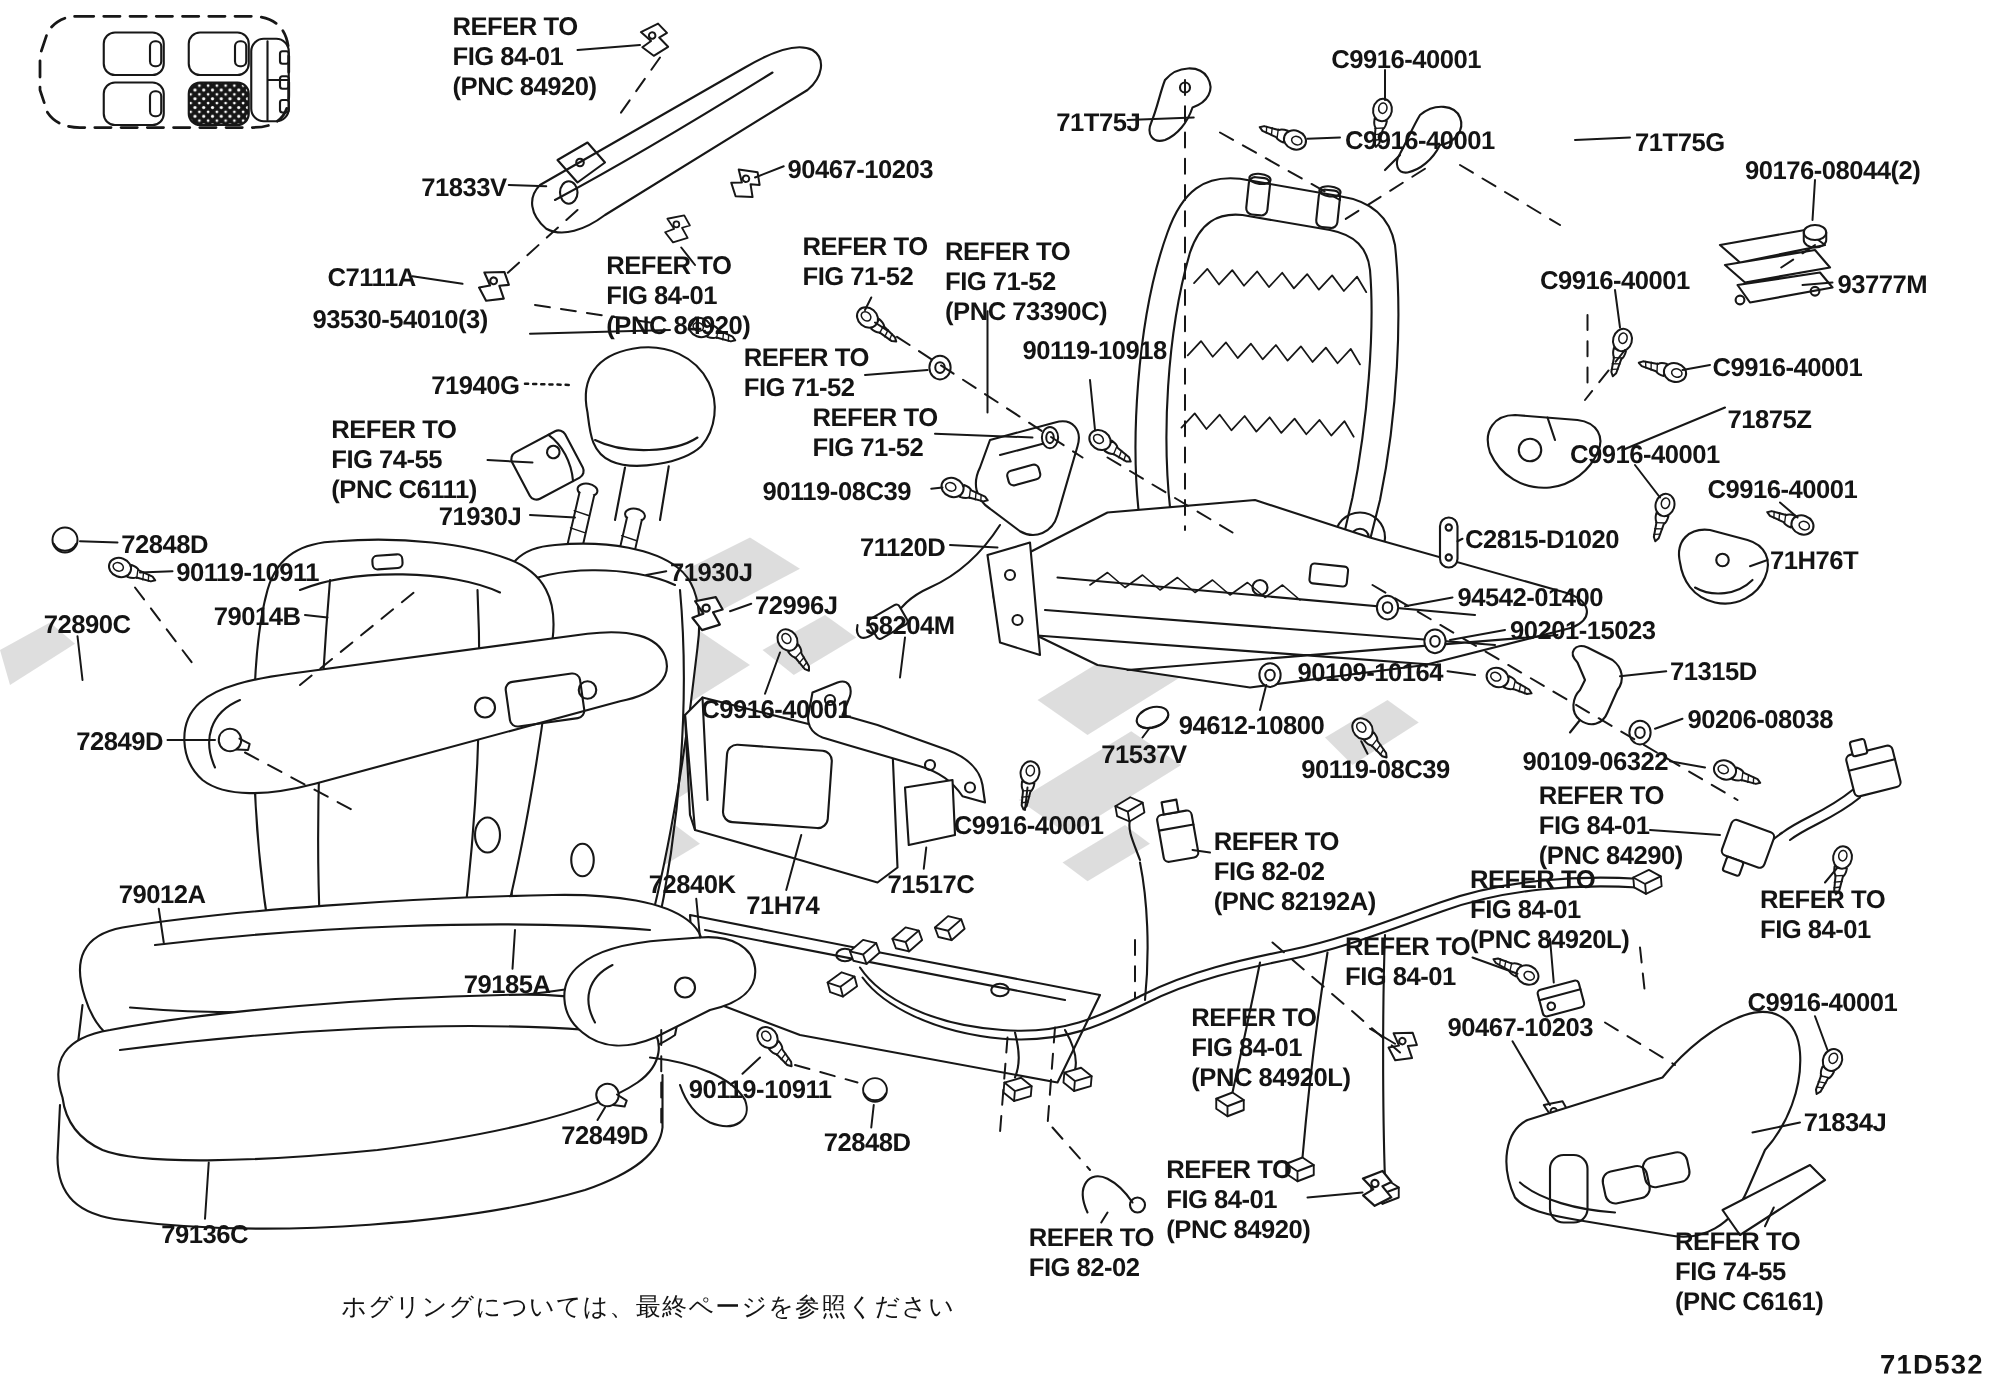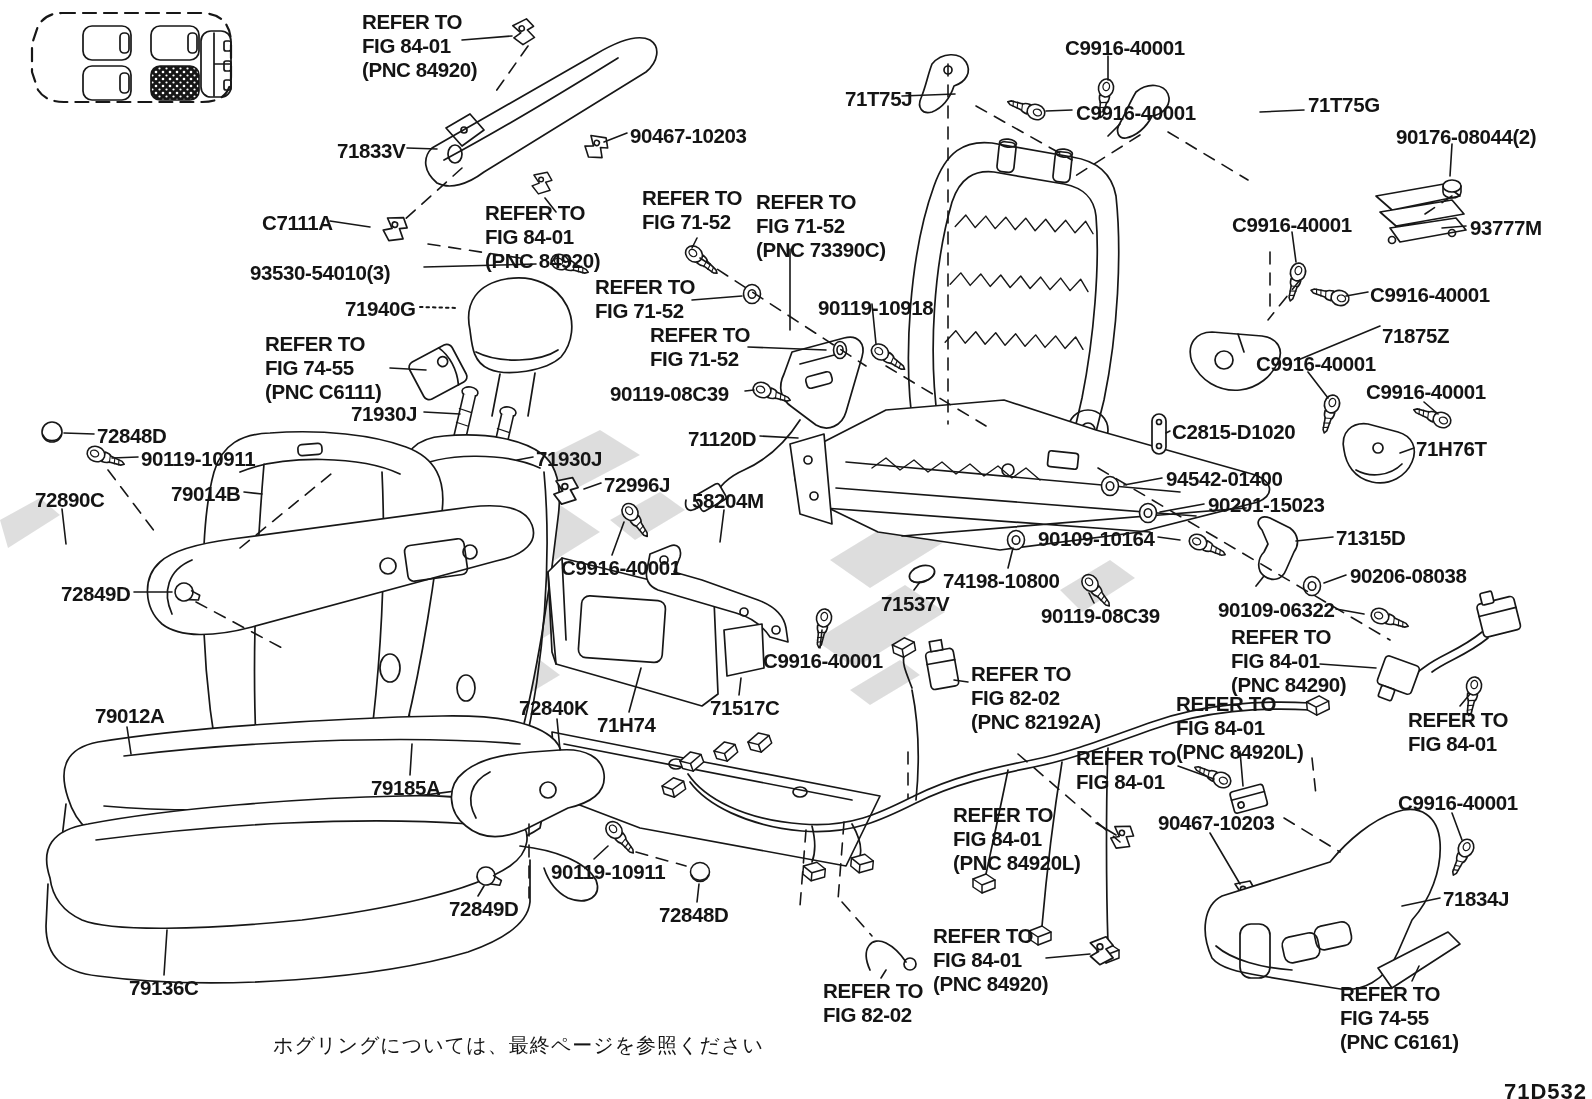--- a/index.html
+++ b/index.html
@@ -398,42 +398,42 @@
     <path d="M420,307 L458,308" stroke-dasharray="2.5 4" stroke-width="2"></path>
   </g>
 </svg>
 
   <div class="lbl" style="left:362px;top:10px">REFER TO
 FIG 84-01
 (PNC 84920)</div>
   <div class="lbl" style="left:1065px;top:36px">C9916-40001</div>
   <div class="lbl" style="left:845px;top:87px">71T75J</div>
   <div class="lbl" style="left:1076px;top:101px">C9916-40001</div>
-  <div class="lbl" style="left:1308px;top:93px">71T75G</div>
+  <div class="lbl" style="left:1308px;top:103px">71T75G</div>
   <div class="lbl" style="left:1396px;top:125px">90176-08044(2)</div>
   <div class="lbl" style="left:337px;top:139px">71833V</div>
   <div class="lbl" style="left:630px;top:124px">90467-10203</div>
   <div class="lbl" style="left:1470px;top:216px">93777M</div>
   <div class="lbl" style="left:1232px;top:213px">C9916-40001</div>
   <div class="lbl" style="left:485px;top:201px">REFER TO
 FIG 84-01
 (PNC 84920)</div>
   <div class="lbl" style="left:262px;top:211px">C7111A</div>
   <div class="lbl" style="left:642px;top:186px">REFER TO
 FIG 71-52</div>
   <div class="lbl" style="left:756px;top:190px">REFER TO
 FIG 71-52
 (PNC 73390C)</div>
-  <div class="lbl" style="left:250px;top:261px">93530-54010(3)</div>
+  <div class="lbl" style="left:250px;top:244px">93530-54010(3)</div>
   <div class="lbl" style="left:1370px;top:283px">C9916-40001</div>
   <div class="lbl" style="left:1382px;top:324px">71875Z</div>
   <div class="lbl" style="left:345px;top:297px">71940G</div>
   <div class="lbl" style="left:595px;top:275px">REFER TO
 FIG 71-52</div>
-  <div class="lbl" style="left:818px;top:296px">90119-10918</div>
+  <div class="lbl" style="left:818px;top:269px">90119-10918</div>
   <div class="lbl" style="left:265px;top:332px">REFER TO
 FIG 74-55
 (PNC C6111)</div>
   <div class="lbl" style="left:650px;top:323px">REFER TO
 FIG 71-52</div>
   <div class="lbl" style="left:1256px;top:352px">C9916-40001</div>
   <div class="lbl" style="left:1366px;top:380px">C9916-40001</div>
   <div class="lbl" style="left:610px;top:382px">90119-08C39</div>
   <div class="lbl" style="left:1172px;top:420px">C2815-D1020</div>
   <div class="lbl" style="left:688px;top:427px">71120D</div>
@@ -444,21 +444,21 @@
   <div class="lbl" style="left:536px;top:447px">71930J</div>
   <div class="lbl" style="left:604px;top:473px">72996J</div>
   <div class="lbl" style="left:171px;top:482px">79014B</div>
   <div class="lbl" style="left:692px;top:489px">58204M</div>
   <div class="lbl" style="left:35px;top:488px">72890C</div>
   <div class="lbl" style="left:1166px;top:467px">94542-01400</div>
   <div class="lbl" style="left:1208px;top:493px">90201-15023</div>
   <div class="lbl" style="left:1038px;top:527px">90109-10164</div>
   <div class="lbl" style="left:561px;top:556px">C9916-40001</div>
   <div class="lbl" style="left:1336px;top:526px">71315D</div>
-  <div class="lbl" style="left:943px;top:569px">74198-10800</div>
+  <div class="lbl" style="left:943px;top:569px">94612-10800</div>
   <div class="lbl" style="left:61px;top:582px">72849D</div>
   <div class="lbl" style="left:1350px;top:564px">90206-08038</div>
   <div class="lbl" style="left:881px;top:592px">71537V</div>
   <div class="lbl" style="left:1041px;top:604px">90119-08C39</div>
   <div class="lbl" style="left:1218px;top:598px">90109-06322</div>
   <div class="lbl" style="left:1231px;top:625px">REFER TO
 FIG 84-01
 (PNC 84290)</div>
   <div class="lbl" style="left:763px;top:649px">C9916-40001</div>
   <div class="lbl" style="left:971px;top:662px">REFER TO

